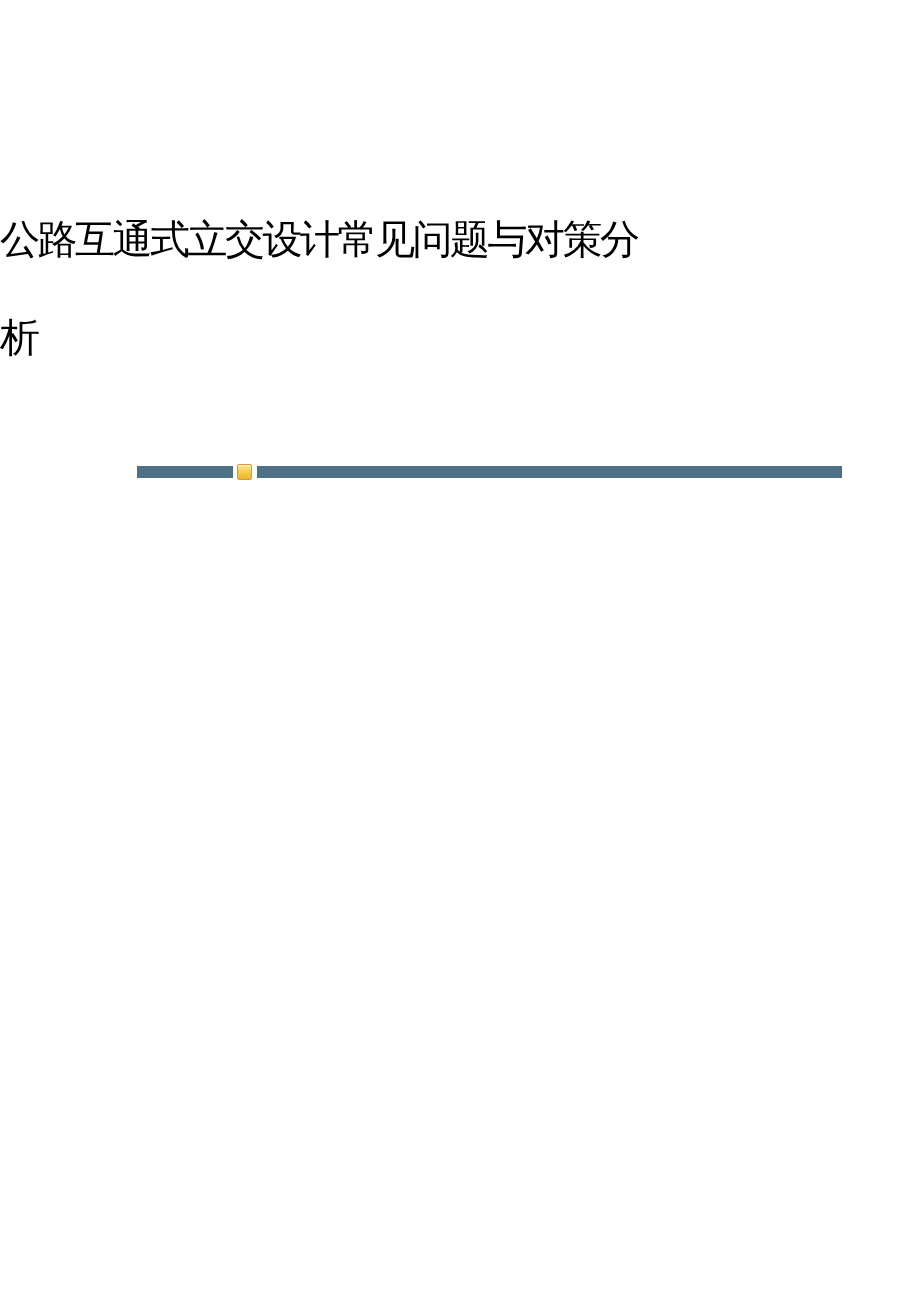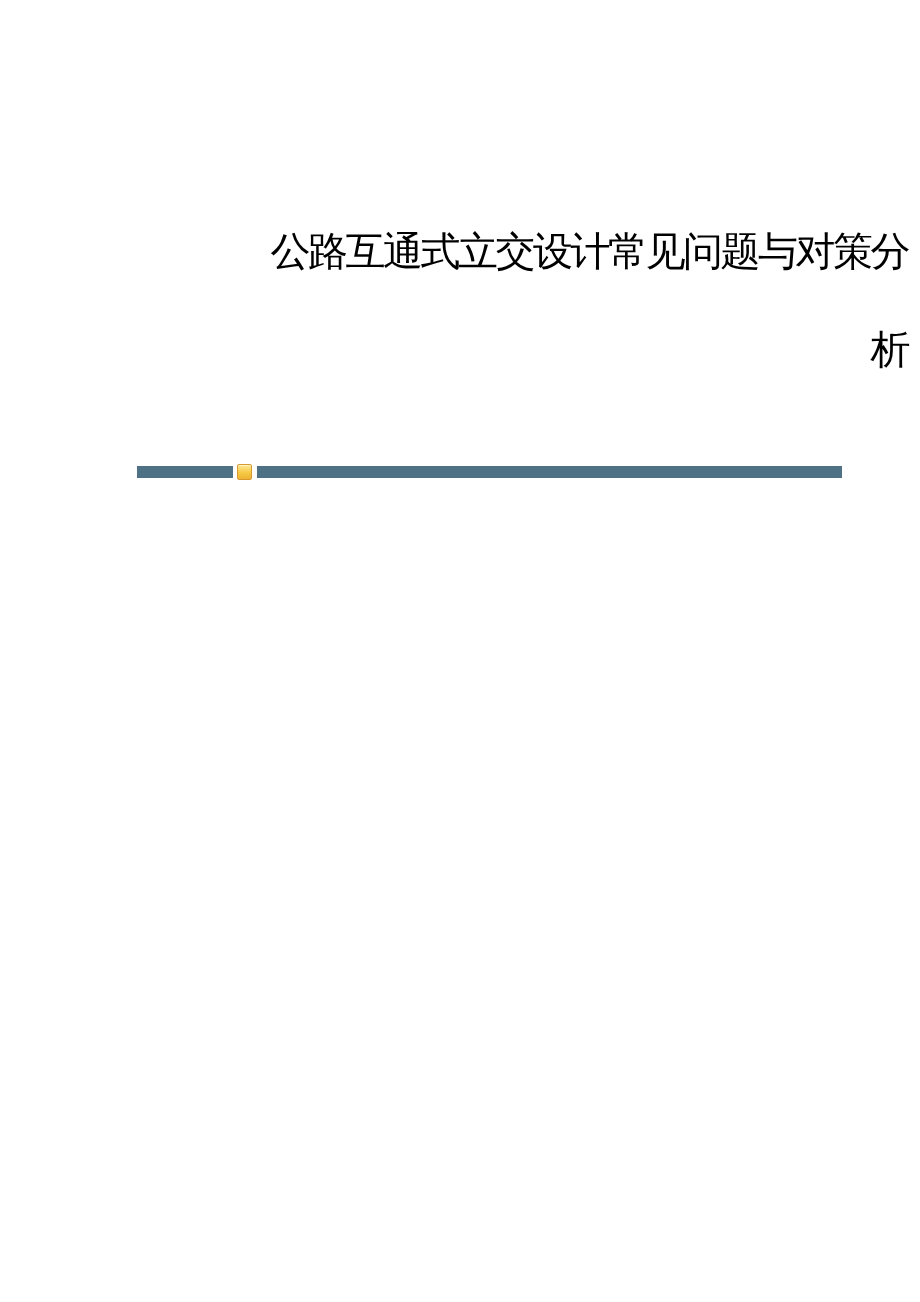--- a/index.html
+++ b/index.html
@@ -13,22 +13,22 @@
     height: 1302px;
     background: #ffffff;
     overflow: hidden;
     font-family: "Liberation Serif", "DejaVu Serif", serif;
   }
   .doc-title {
     position: absolute;
     top: 191px;
     left: 0;
     right: 0;
-    margin: 12px;
-    text-align: right;
+    margin: 0;
+    text-align: left;
     font-size: 40px;
     font-weight: 400;
     line-height: 98px;
     letter-spacing: -2.5px;
     color: #000000;
     font-family: "Liberation Serif", "DejaVu Serif", serif;
   }
   .doc-title .title-line {
     display: block;
     white-space: nowrap;

